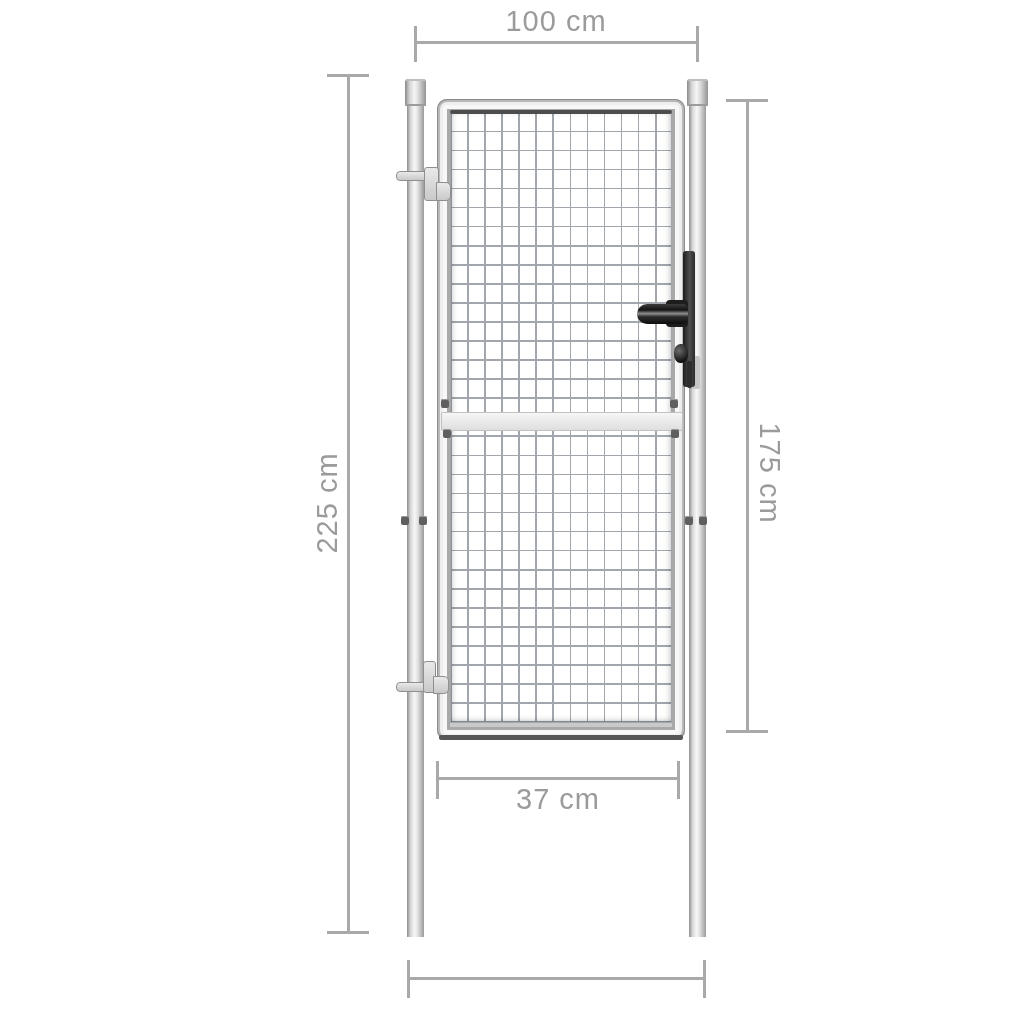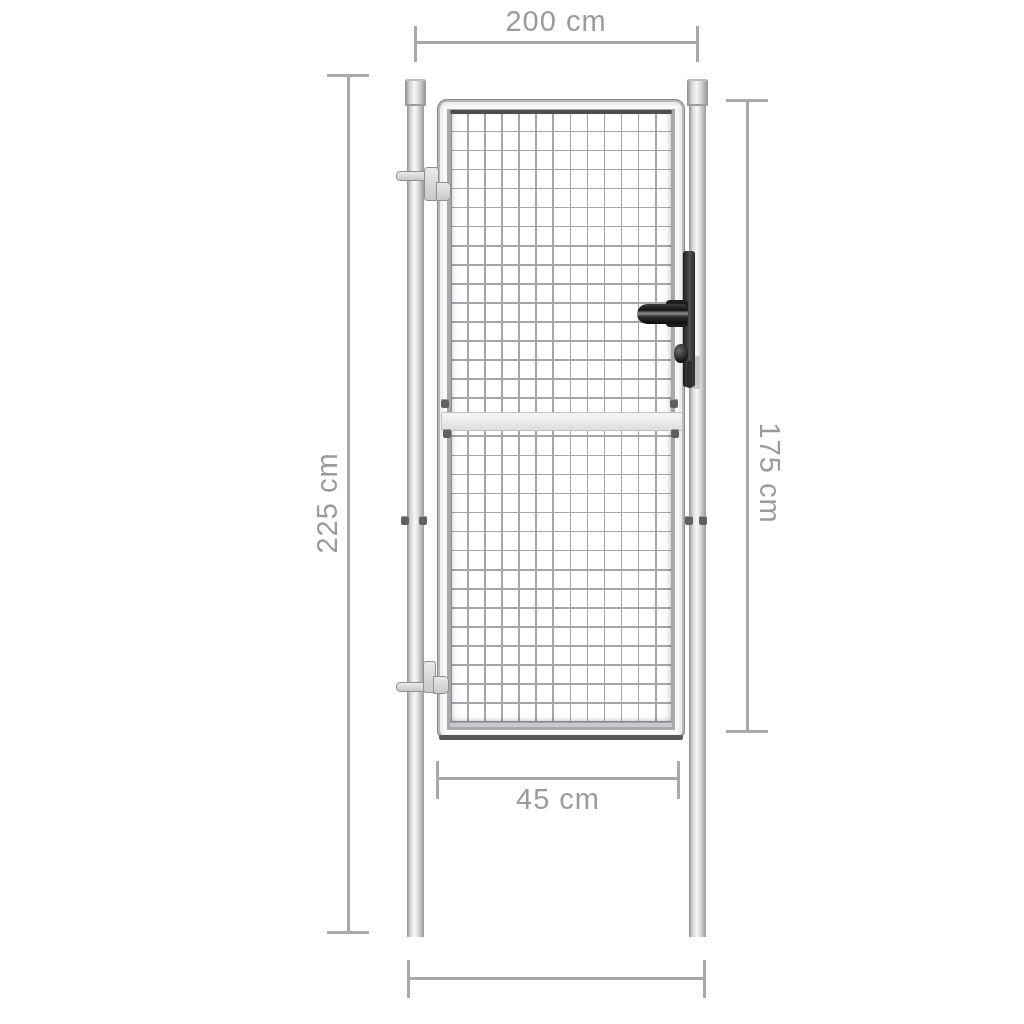--- a/index.html
+++ b/index.html
@@ -115,37 +115,37 @@
   <div class="abs bolt" style="left:685px;top:516px;width:8px;height:9px;"></div>
   <div class="abs bolt" style="left:699px;top:516px;width:8px;height:9px;"></div>
 
   <div class="abs keeper" style="left:690px;top:356px;width:9px;height:33px;"></div>
   <div class="abs lock-plate" style="left:683px;top:251px;width:12px;height:136px;"></div>
   <div class="abs handle-mount" style="left:666px;top:300px;width:22px;height:27px;"></div>
   <div class="abs handle-bar" style="left:637px;top:304px;width:51px;height:20px;"></div>
   <div class="abs lock-knob" style="left:674px;top:344px;width:14px;height:19px;"></div>
   <div class="abs lock-rod" style="left:687px;top:361px;width:5px;height:27px;"></div>
 
-  <div class="abs dim-label" style="left:441px;top:6px;width:230px;">200 cm</div>
+  <div class="abs dim-label" style="left:441px;top:6px;width:230px;">100 cm</div>
   <div class="abs dim-line" style="left:415px;top:41px;width:283px;height:3px;"></div>
   <div class="abs dim-line" style="left:414px;top:26px;width:3px;height:36px;"></div>
   <div class="abs dim-line" style="left:696px;top:26px;width:3px;height:36px;"></div>
 
   <div class="abs dim-label rot-ccw" style="left:262px;top:488px;width:130px;">225 cm</div>
   <div class="abs dim-line" style="left:347px;top:75px;width:3px;height:858px;"></div>
   <div class="abs dim-line" style="left:327px;top:74px;width:42px;height:3px;"></div>
   <div class="abs dim-line" style="left:327px;top:931px;width:42px;height:3px;"></div>
 
   <div class="abs dim-label rot-cw" style="left:705px;top:458px;width:130px;">175 cm</div>
   <div class="abs dim-line" style="left:746px;top:100px;width:3px;height:632px;"></div>
   <div class="abs dim-line" style="left:726px;top:99px;width:42px;height:3px;"></div>
   <div class="abs dim-line" style="left:726px;top:730px;width:42px;height:3px;"></div>
 
   <div class="abs dim-line" style="left:437px;top:777px;width:242px;height:3px;"></div>
   <div class="abs dim-line" style="left:436px;top:761px;width:3px;height:38px;"></div>
   <div class="abs dim-line" style="left:677px;top:761px;width:3px;height:38px;"></div>
-  <div class="abs dim-label" style="left:443px;top:784px;width:230px;">45 cm</div>
+  <div class="abs dim-label" style="left:443px;top:784px;width:230px;">37 cm</div>
 
   <div class="abs dim-line" style="left:408px;top:977px;width:297px;height:3px;"></div>
   <div class="abs dim-line" style="left:407px;top:960px;width:3px;height:38px;"></div>
   <div class="abs dim-line" style="left:703px;top:960px;width:3px;height:38px;"></div>
 
 </div>
 
 </body></html>

